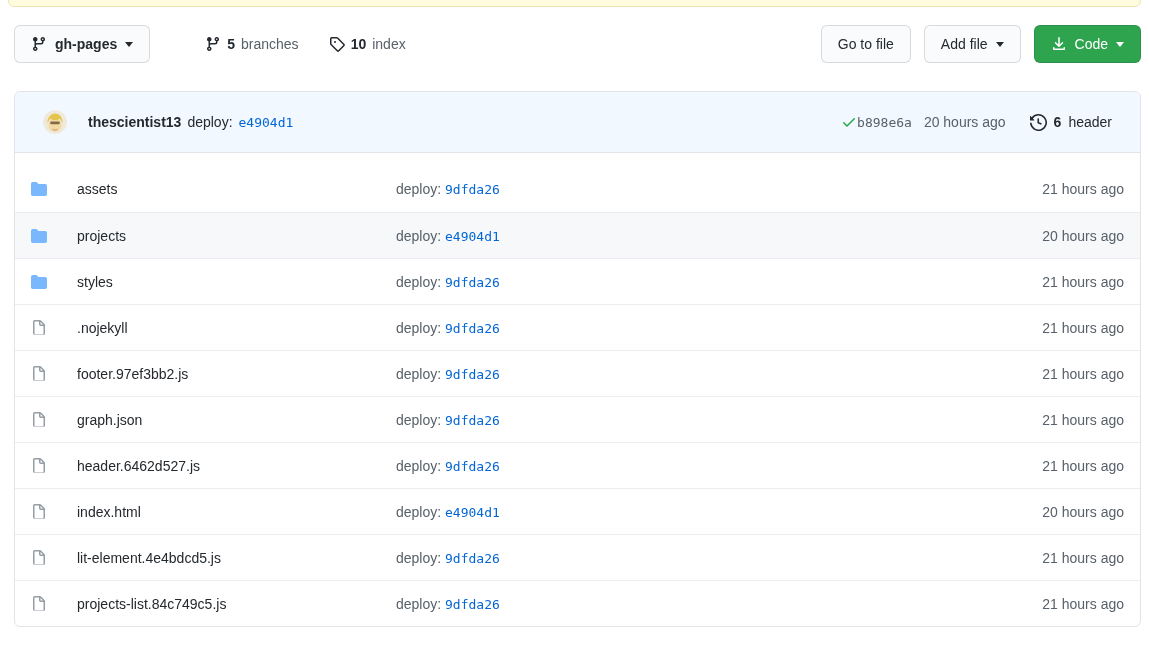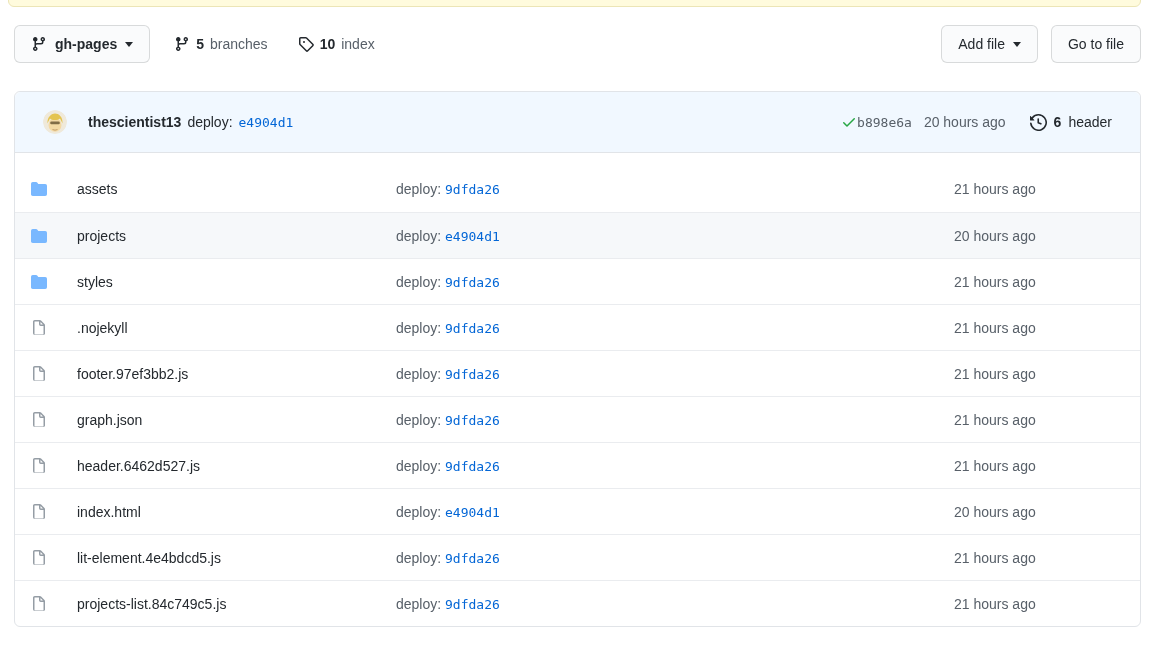--- a/index.html
+++ b/index.html
@@ -25,21 +25,21 @@
     font-family:"Liberation Sans","DejaVu Sans",sans-serif;color:var(--text-dark);font-size:14px;}
   .mono{font-family:"DejaVu Sans Mono","Liberation Mono",monospace;}
 
   
   .flash-top{margin:0 8px;height:26px;margin-top:-19px;background:var(--warn-banner-bg);
     border:1px solid var(--warn-banner-border);border-radius:6px;}
 
   .content{margin:0 8px 0 14px;}
 
   
-  .toolbar{display:flex;align-items:center;margin-top:17px;height:40px;}
+  .toolbar{display:flex;align-items:center;margin-top:17px;height:40px;gap:31px;}
   .branch-btn{display:inline-flex;align-items:center;gap:8px;height:38px;padding:0 16px;
     background:var(--btn-bg);border:1px solid var(--btn-border);border-radius:6px;
     font-weight:600;font-size:14px;color:var(--text-dark);cursor:pointer;}
   .counts{display:flex;align-items:center;margin-left:24px;gap:30px;}
   .count-item{display:inline-flex;align-items:center;gap:6px;color:var(--text-gray);cursor:pointer;}
   .count-item .num{font-weight:600;color:var(--text-dark);}
   .toolbar-right{margin-left:auto;display:flex;gap:13px;}
   .btn{display:inline-flex;align-items:center;gap:8px;height:38px;padding:0 16px;
     background:var(--btn-bg);border:1px solid var(--btn-border);border-radius:6px;
     font-size:14px;font-weight:500;color:var(--text-dark);cursor:pointer;}
@@ -64,21 +64,21 @@
 
   .row{display:grid;grid-template-columns:46px 319px 1fr 170px;align-items:center;
     height:46px;padding:0 16px;border-top:1px solid var(--row-sep);}
   .row:first-child{border-top:none;margin-top:13px;}
   .row.highlighted{background:#f6f8fa;}
   .row:last-child{border-radius:0 0 6px 6px;}
   .cell-icon{display:flex;align-items:center;}
   .file-name{color:var(--text-dark);cursor:pointer;justify-self:start;}
   .cell-msg{color:var(--text-gray);white-space:nowrap;overflow:hidden;}
   .cell-msg .prefix{cursor:pointer;}
-  .cell-time{color:var(--text-gray);text-align:left;}
+  .cell-time{color:var(--text-gray);text-align:right;}
 
   
   .flash-bottom{margin:21px 8px 0 14px;height:40px;background:var(--notice-banner-bg);
     border:1px solid var(--notice-banner-border);border-radius:6px;}
 
   svg{display:block;}
 </style>
 </head>
 <body>
 
@@ -112,25 +112,35 @@
           <svg width="16" height="16" viewBox="0 0 16 16" fill="#24292e">
               <path d="M1 7.775V2.75C1 1.784 1.784 1 2.75 1h5.025c.464 0 .91.184 1.238.513l6.25 6.25a1.75 1.75 0 010 2.474l-5.026 5.026a1.75 1.75 0 01-2.474 0l-6.25-6.25A1.75 1.75 0 011 7.775zm1.5 0c0 .066.026.13.073.177l6.25 6.25a.25.25 0 00.354 0l5.025-5.025a.25.25 0 000-.354l-6.25-6.25a.25.25 0 00-.177-.073H2.75a.25.25 0 00-.25.25v5.025zM6 5a1 1 0 110 2 1 1 0 010-2z"></path>
             </svg>
         </span>
         <span class="num">10</span>
         <span>index</span>
       </span>
     </div>
 
     <div class="toolbar-right">
+      <button class="btn">Go to file</button>
       <button class="btn">
         <span>Add file</span>
         <span class="caret"></span>
       </button>
-      <button class="btn">Go to file</button>
+      <button class="btn btn-green">
+        <span>
+          <svg width="16" height="16" viewBox="0 0 16 16" fill="#ffffff">
+              <path d="M7.25 1.75a.75.75 0 011.5 0v6.69l2.22-2.22a.75.75 0 111.06 1.06l-3.5 3.5a.75.75 0 01-1.06 0l-3.5-3.5a.75.75 0 111.06-1.06l2.22 2.22V1.75z"></path>
+              <path d="M2.75 14a.75.75 0 01-.75-.75v-1.5a.75.75 0 111.5 0v.75h9v-.75a.75.75 0 111.5 0v1.5a.75.75 0 01-.75.75H2.75z"></path>
+            </svg>
+        </span>
+        <span>Code</span>
+        <span class="caret"></span>
+      </button>
     </div>
   </div>
 
   <div class="file-table">
     <div class="commit-header">
       <span class="avatar">
         <svg width="24" height="24" viewBox="0 0 24 24">
           <circle cx="12" cy="12" r="12" fill="#efe9da"></circle>
           <ellipse cx="12" cy="15" rx="6.5" ry="6.8" fill="#f3d9a4"></ellipse>
           <path d="M4.5 13.5 C4 6.5 9 3.5 12 3.5 C15.5 3.5 20 6.5 19.5 13.5 C18 10.5 17.5 9.5 17 8.5 C14.5 10.5 9 10.5 7 8.5 C6.5 9.5 5.5 11 4.5 13.5 Z" fill="#e4c44f"></path>

